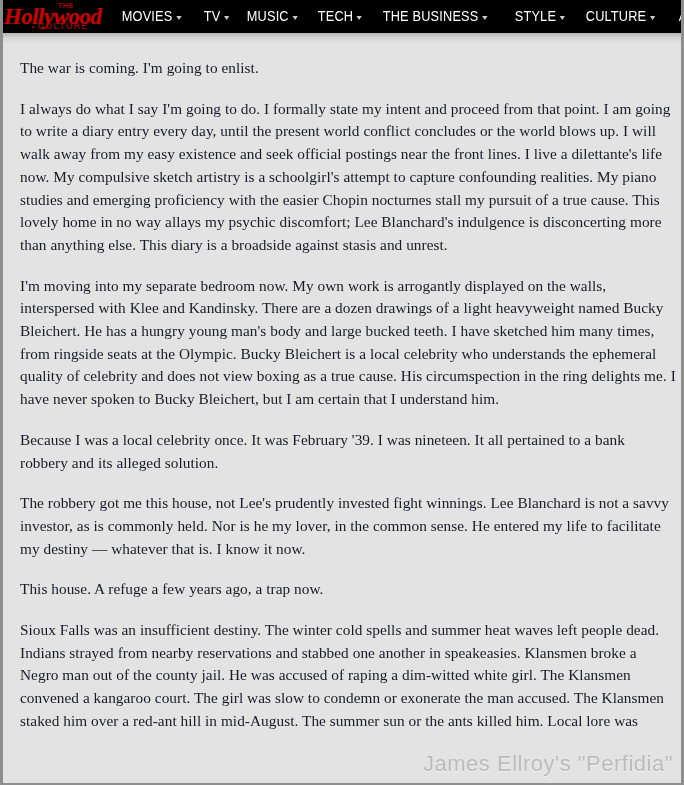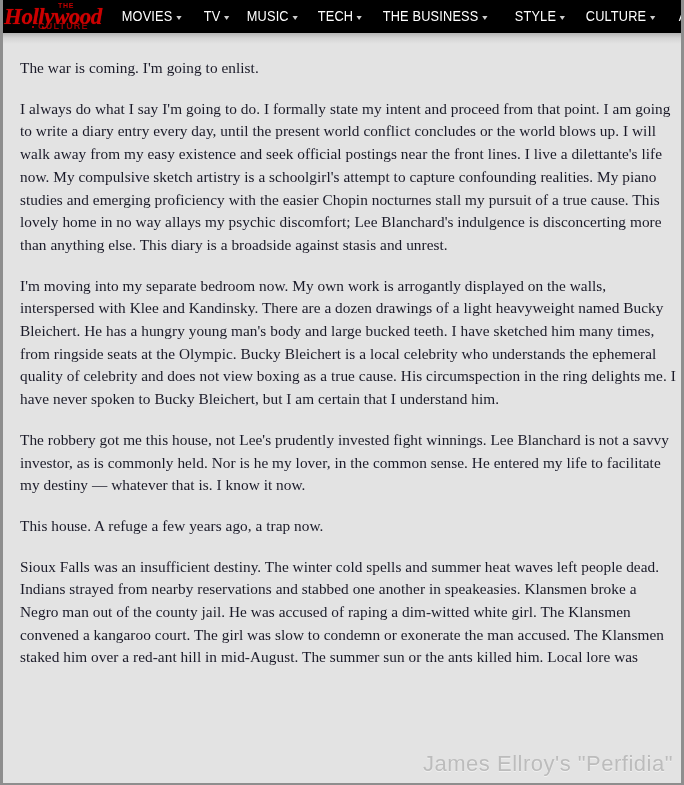--- a/index.html
+++ b/index.html
@@ -240,20 +240,21 @@
     </nav>
 
   </div>
 
   <div id="nav-shadow"></div>
 
   <article id="article">
     <p>The war is coming. I'm going to enlist.</p>
     <p>I always do what I say I'm going to do. I formally state my intent and proceed from that point. I am going to write a diary entry every day, until the present world conflict concludes or the world blows up. I will walk away from my easy existence and seek official postings near the front lines. I live a dilettante's life now. My compulsive sketch artistry is a schoolgirl's attempt to capture confounding realities. My piano studies and emerging proficiency with the easier Chopin nocturnes stall my pursuit of a true cause. This lovely home in no way allays my psychic discomfort; Lee Blanchard's indulgence is disconcerting more than anything else. This diary is a broadside against stasis and unrest.</p>
     <p>I'm moving into my separate bedroom now. My own work is arrogantly displayed on the walls, interspersed with Klee and Kandinsky. There are a dozen drawings of a light heavyweight named Bucky Bleichert. He has a hungry young man's body and large bucked teeth. I have sketched him many times, from ringside seats at the Olympic. Bucky Bleichert is a local celebrity who understands the ephemeral quality of celebrity and does not view boxing as a true cause. His circumspection in the ring delights me. I have never spoken to Bucky Bleichert, but I am certain that I understand him.</p>
+    <p>Because I was a local celebrity once. It was February '39. I was nineteen. It all pertained to a bank robbery and its alleged solution.</p>
     <p>The robbery got me this house, not Lee's prudently invested fight winnings. Lee Blanchard is not a savvy investor, as is commonly held. Nor is he my lover, in the common sense. He entered my life to facilitate my destiny — whatever that is. I know it now.</p>
     <p>This house. A refuge a few years ago, a trap now.</p>
     <p>Sioux Falls was an insufficient destiny. The winter cold spells and summer heat waves left people dead. Indians strayed from nearby reservations and stabbed one another in speakeasies. Klansmen broke a Negro man out of the county jail. He was accused of raping a dim-witted white girl. The Klansmen convened a kangaroo court. The girl was slow to condemn or exonerate the man accused. The Klansmen staked him over a red-ant hill in mid-August. The summer sun or the ants killed him. Local lore was</p>
   </article>
 
   <div id="watermark">James Ellroy's "Perfidia"</div>
 
 </div>
 
 </body></html>

